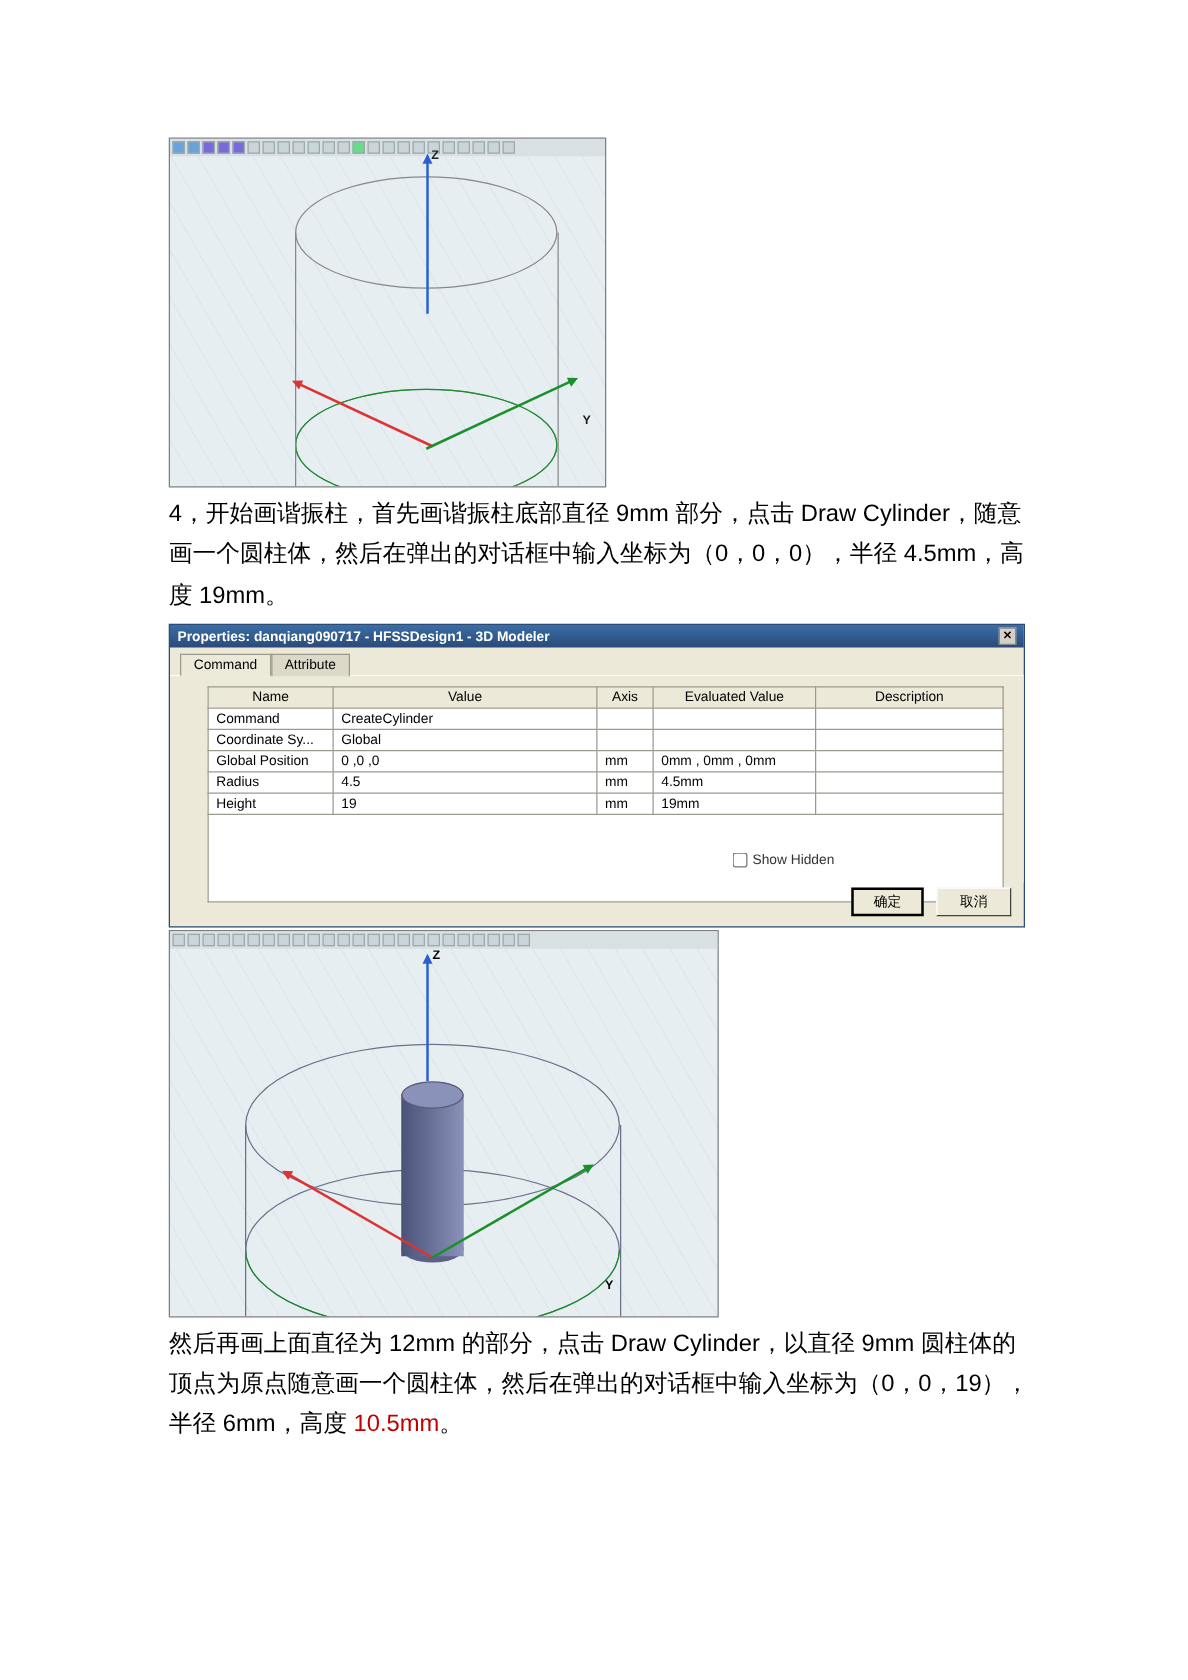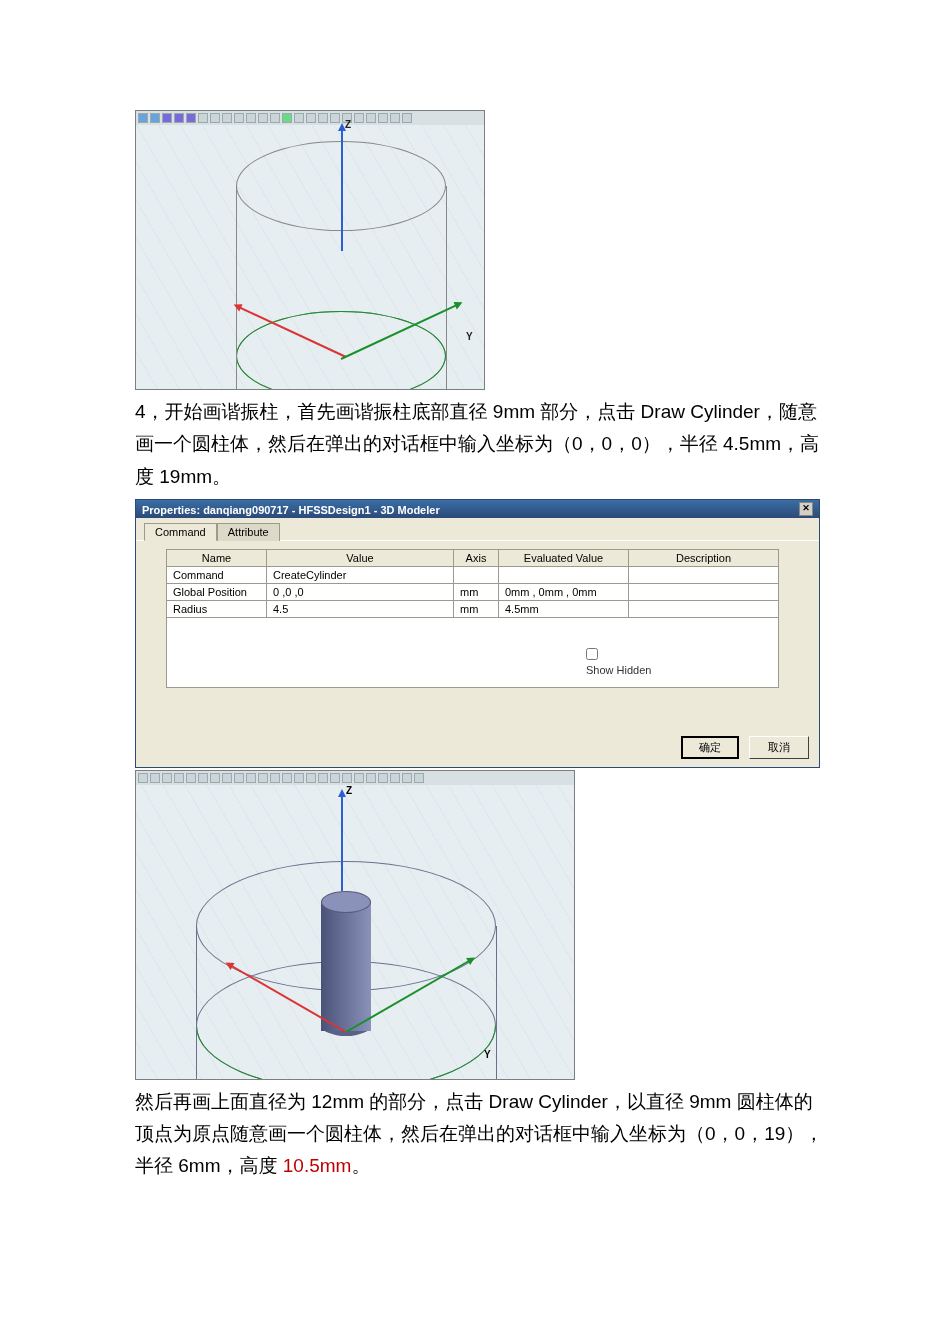--- a/index.html
+++ b/index.html
@@ -72,39 +72,39 @@
     font-weight: bold;
     padding: 2px 6px;
     font-size: 11px;
     display: flex; justify-content: space-between; align-items:flex-end;
   }
   .dlg-close { width:14px; height:14px; background:#d4d0c8; color:#000; border:1px solid #888; display:flex; align-items:center; justify-content:center; font-size:9px; line-height:1; }
   .dlg-tabs { display:flex; gap:0; padding: 4px 8px 0 8px; border-bottom:1px solid #fff; }
   .tab { padding:2px 10px; background:#ece9d8; border:1px solid #9c9a8c; border-bottom:none; position:relative; top:1px; }
   .tab.active { background:#ece9d8; border-bottom:1px solid #ece9d8; }
   .tab.inactive { background:#dcd9c8;text-align:center; }
-  .dlg-body { padding: 8px 40px 12px 30px; background:#ece9d8; }
+  .dlg-body { padding: 8px 16px 12px 30px; background:#ece9d8; }
   table.props { width:100%; border-collapse:collapse; background:#fff; }
   table.props th, table.props td {
     border:1px solid #9c9a8c;
     padding:2px 6px;
     font-size:11px;
     height:16px;
     font-weight:normal;
     text-align:left;
   }
   table.props th { background:#ece9d8; text-align:center; }
   table.props td.name { width:100px; }
   table.props td.unit { width:45px; }
   table.props td.eval { width:130px; }
   table.props td.desc { width:150px; }
   .blank-area { height:70px; background:#fff; border:1px solid #9c9a8c; border-top:none; }
-  .chk { font-size:11px; display:flex; align-items:flex-start; gap:4px; color:#333; margin-right:auto; padding-left:420px; margin-top:-40px;flex-direction:column; }
+  .chk { font-size:11px; display:flex; align-items:flex-start; gap:4px; color:#333; margin-right:auto; padding-left:420px; margin-top:-40px; }
   .chk input { width:12px; height:12px; }
-  .winbtn { background:#ece9d8; border:1px solid #404040; border-top-color:#fff; border-left-color:#fff; padding:2px 18px; font-size:11px;margin-top:44px; }
+  .winbtn { background:#ece9d8; border:1px solid #404040; border-top-color:#fff; border-left-color:#fff; padding:2px 18px; font-size:11px; }
   .winbtn.primary { border:2px solid #000; padding:2px 16px; }
   .dlg-btnrow { display:flex; justify-content:flex-end; gap:10px; padding:4px 10px 8px; }
 
   
   .viewport2 {
     position:relative;
     width:440px; height:310px;
     background: repeating-linear-gradient(60deg, #e6eef2 0 18px, #dde6eb 18px 19px),
                 repeating-linear-gradient(-60deg, transparent 0 18px, #d2dbe0 18px 19px);
     border:1px solid #7a7f83;
@@ -203,31 +203,45 @@
       </thead>
       <tbody id="prop-rows">
           <tr>
             <td class="name">Command</td>
             <td>CreateCylinder</td>
             <td class="unit"></td>
             <td class="eval"></td>
             <td class="desc"></td>
           </tr>
           <tr>
+            <td class="name">Coordinate Sy...</td>
+            <td>Global</td>
+            <td class="unit"></td>
+            <td class="eval"></td>
+            <td class="desc"></td>
+          </tr>
+          <tr>
             <td class="name">Global Position</td>
             <td>0 ,0 ,0</td>
             <td class="unit">mm</td>
             <td class="eval">0mm , 0mm , 0mm</td>
             <td class="desc"></td>
           </tr>
           <tr>
             <td class="name">Radius</td>
             <td>4.5</td>
             <td class="unit">mm</td>
             <td class="eval">4.5mm</td>
+            <td class="desc"></td>
+          </tr>
+          <tr>
+            <td class="name">Height</td>
+            <td>19</td>
+            <td class="unit">mm</td>
+            <td class="eval">19mm</td>
             <td class="desc"></td>
           </tr>
         </tbody>
     </table>
     <div class="blank-area"></div>
     <label class="chk">
       <input type="checkbox" style="">
       <span>Show Hidden</span>
     </label>
   </div>

